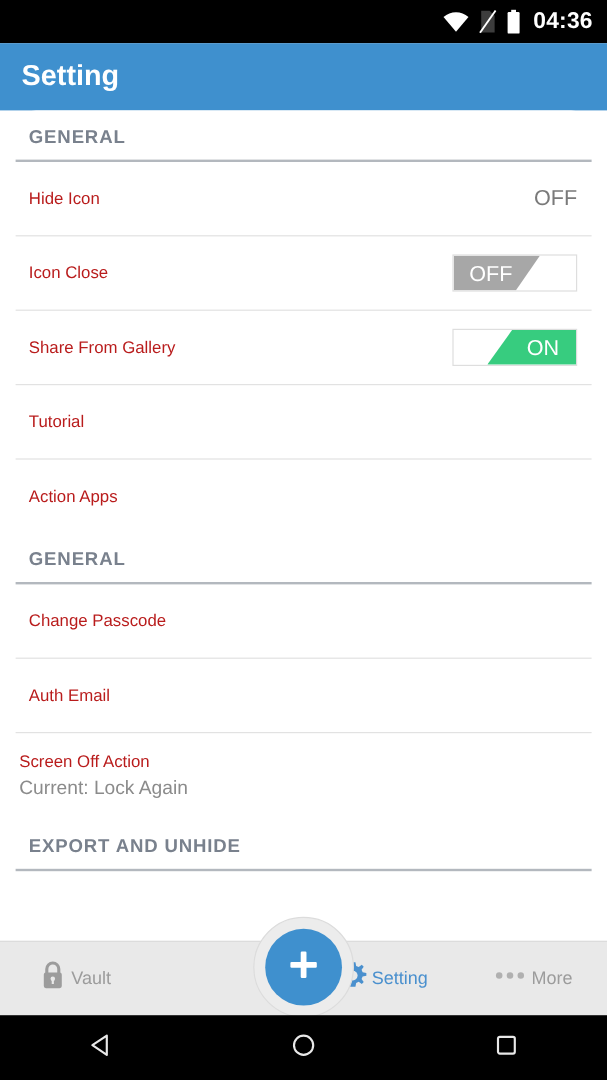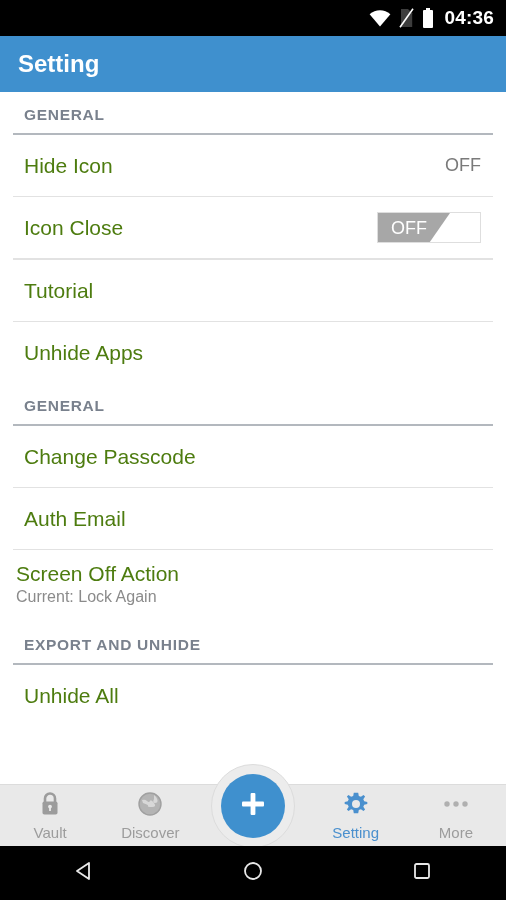--- a/index.html
+++ b/index.html
@@ -35,21 +35,21 @@
   .section-rule { height:2px; background:#9aa0a8; margin:0 13px; opacity:.75; }
 
   .row {
     position:relative; height:61px; display:flex; align-items:center;
     padding:0 25px 0 24px;
   }
   .row.tall { height:72px; align-items:flex-start; padding-top:11px;padding-left:16px; }
   .row-divider { height:1px; background:#e2e2e2; margin:0 13px; }
 
   .row-texts { display:flex; flex-direction:column; justify-content:center; flex:1; }
-  .row-title { color:#4d7c0f; font-size:21px; line-height:25px; }
+  .row-title { color:#b91c1c; font-size:14px; line-height:25px; }
   .row-sub { color:#8b8b8b; font-size:16px; line-height:20px; margin-top:1px; }
   .row-value { color:#7a7a7a; font-size:18px; }
 
   
   .toggle {
     position:relative; width:104px; height:31px; border:1px solid #dedede;
     background:#ffffff; overflow:hidden; flex:0 0 auto;
   }
   .toggle .fill {
     position:absolute; top:0; bottom:0;
@@ -67,21 +67,21 @@
   }
   .toggle .lbl { color:#ffffff; font-size:18px; line-height:1; }
 
   
   .tabbar {
     position:absolute; left:0; right:0; bottom:54px; height:62px;
     background:#e9e9e9; display:flex; align-items:stretch;
     border-top:1px solid #dcdcdc;
   }
   .tab {
-    flex:1; display:flex; flex-direction:column; align-items:center;
+    flex:1; display:flex; align-items:center;
     justify-content:center; gap:3px;
   }
   .tab .tab-label { font-size:15px; color:#9c9c9c; }
   .tab.active .tab-label { color:#4a90ce; }
   .tab.spacer { flex:1.05; }
 
   .fab-wrap {
     position:absolute; left:50%; transform:translateX(-50%);
     bottom:52px; width:84px; height:84px; border-radius:50%;
     background:#ececec; border:1px solid #dcdcdc;
@@ -147,32 +147,42 @@
         <span class="row-title">Icon Close</span>
       </div>
       <span class="toggle off">
         <span class="fill">
           <span class="lbl">OFF</span>
         </span>
       </span>
     </div>
     <div class="row-divider"></div>
 
+    <div class="row">
+      <div class="row-texts">
+        <span class="row-title">Share From Gallery</span>
+      </div>
+      <span class="toggle on">
+        <span class="fill">
+          <span class="lbl">ON</span>
+        </span>
+      </span>
+    </div>
     <div class="row-divider"></div>
 
     <div class="row">
       <div class="row-texts">
         <span class="row-title">Tutorial</span>
       </div>
     </div>
     <div class="row-divider"></div>
 
     <div class="row">
       <div class="row-texts">
-        <span class="row-title">Unhide Apps</span>
+        <span class="row-title">Action Apps</span>
       </div>
     </div>
 
     <div class="section-header">GENERAL</div>
     <div class="section-rule"></div>
 
     <div class="row">
       <div class="row-texts">
         <span class="row-title">Change Passcode</span>
       </div>
@@ -189,52 +199,36 @@
     <div class="row tall">
       <div class="row-texts">
         <span class="row-title">Screen Off Action</span>
         <span class="row-sub">Current: Lock Again</span>
       </div>
     </div>
 
     <div class="section-header">EXPORT AND UNHIDE</div>
     <div class="section-rule"></div>
 
-    <div class="row">
-      <div class="row-texts">
-        <span class="row-title">Unhide All</span>
-      </div>
-    </div>
   </div>
 
   <div class="tabbar">
 
     <div class="tab">
       <span>
         <svg width="24" height="26" viewBox="0 0 24 26">
           <path d="M7 11 V7.5 a5 5 0 0 1 10 0 V11" fill="none" stroke="#9c9c9c" stroke-width="2.6"></path>
           <rect x="4.5" y="10.5" width="15" height="13" rx="1.8" fill="#9c9c9c"></rect>
           <circle cx="12" cy="15.6" r="1.9" fill="#e9e9e9"></circle>
           <rect x="11.1" y="16" width="1.8" height="4" fill="#e9e9e9"></rect>
         </svg>
       </span>
       <span class="tab-label">Vault</span>
     </div>
 
-    <div class="tab">
-      <span>
-        <svg width="26" height="26" viewBox="0 0 26 26">
-          <circle cx="13" cy="13" r="11" fill="#b4b4b4"></circle>
-          <path d="M5 9 q3 -1 5 1 t3 0 t4 2 t-2 4 t-4 -1 t-5 -3 Z" fill="#d8d8d8"></path>
-          <path d="M17 4 q3 2 3.5 5 t-2.5 3 t-1 -4 Z" fill="#d8d8d8"></path>
-          <circle cx="13" cy="13" r="11" fill="none" stroke="#a0a0a0" stroke-width="1.4"></circle>
-        </svg>
-      </span>
-      <span class="tab-label">Discover</span>
-    </div>
 
     <div class="tab spacer"></div>
 
     <div class="tab active">
       <span>
         <svg width="26" height="26" viewBox="0 0 26 26">
           <path fill="#4a90ce" d="M13 1.8 l2.2 0 0.6 3.1 2.1 0.9 2.6-1.8 1.6 1.6 -1.8 2.6 0.9 2.1 3.1 0.6 0 2.2 -3.1 0.6 -0.9 2.1 1.8 2.6 -1.6 1.6 -2.6-1.8 -2.1 0.9 -0.6 3.1 -2.2 0 -2.2 0 -0.6-3.1 -2.1-0.9 -2.6 1.8 -1.6-1.6 1.8-2.6 -0.9-2.1 -3.1-0.6 0-2.2 3.1-0.6 0.9-2.1 -1.8-2.6 1.6-1.6 2.6 1.8 2.1-0.9 0.6-3.1 Z"></path>
           <circle cx="13" cy="13" r="4" fill="#e9e9e9"></circle>
         </svg>
       </span>

